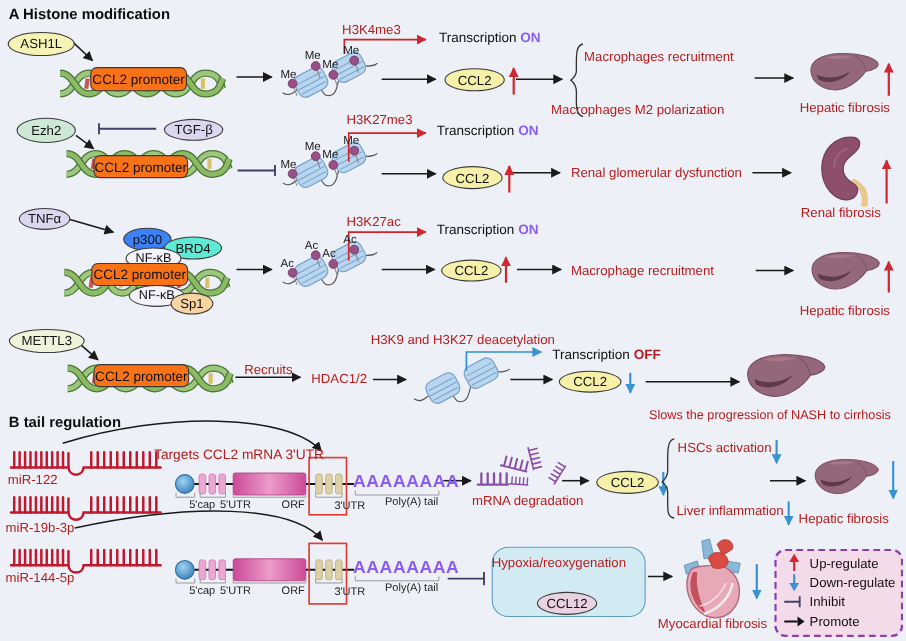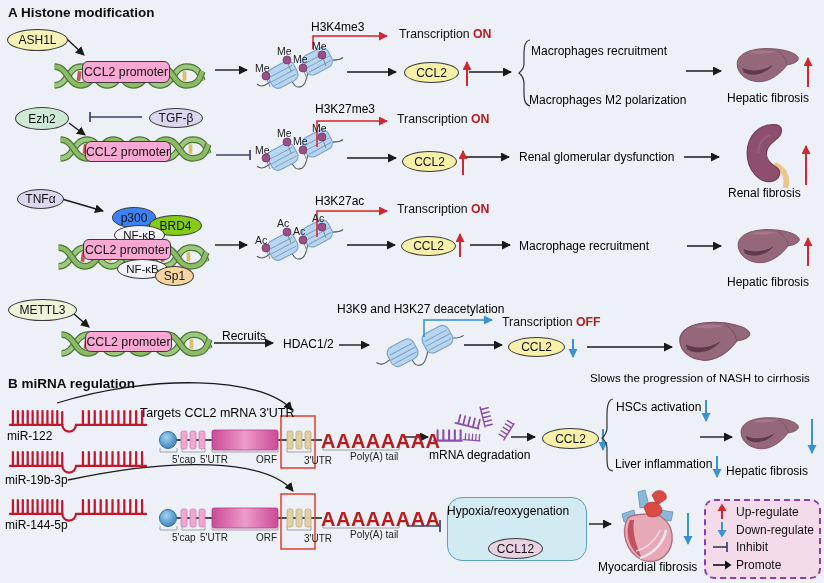--- a/index.html
+++ b/index.html
@@ -1,32 +1,32 @@
 <!DOCTYPE html>
 <html><head>
 <meta charset="utf-8">
 <style>
   html,body{margin:0;padding:0}
   .stage{position:relative;width:824px;height:583px;background:#edf0f7;
          font-family:Liberation Sans, sans-serif;overflow:hidden}
   .stage svg.overlay{position:absolute;left:0;top:0;z-index:1}
-  .lbl{position:absolute;font-size:12px;color:#000000;white-space:nowrap;line-height:1.15;z-index:2}
+  .lbl{position:absolute;font-size:12px;color:#b91c1c;white-space:nowrap;line-height:1.15;z-index:2}
   .sec{position:absolute;font-size:13.5px;font-weight:bold;color:#0d0d0d;white-space:nowrap;z-index:2}
   .ellipse{position:absolute;display:flex;align-items:center;justify-content:center;
            border:1.3px solid #3a3a3a;border-radius:50%;font-size:12px;color:#111;
            white-space:nowrap;z-index:3;box-sizing:border-box}
   .pbox{position:absolute;display:flex;align-items:center;justify-content:center;
-        border:1.3px solid #3a3a3a;border-radius:6px;background:#f9a8d4;font-size:12.3px;
+        border:1.3px solid #3a3a3a;border-radius:6px;background:#f97316;font-size:12.3px;
         color:#111;white-space:nowrap;z-index:3;box-sizing:border-box}
   .me{position:absolute;font-size:10.5px;color:#222;white-space:nowrap;z-index:2}
   .tr{position:absolute;font-size:12.3px;color:#111;white-space:nowrap;z-index:2}
-  .tr b.on{color:#b91c1c}
+  .tr b.on{color:#8b5cf6}
   .tr b.off{color:#b91c1c}
   .tiny{font-size:10px;color:#222}
-  .seq{position:absolute;font-size:20px;font-weight:600;letter-spacing:.5px;color:#b91c1c;z-index:2}
+  .seq{position:absolute;font-size:16px;font-weight:600;letter-spacing:.5px;color:#8b5cf6;z-index:2}
   .hypbox{position:absolute;left:447px;top:497px;width:140px;height:64px;background:#d2eaf2;
           border:1.6px solid #5d9dbd;border-radius:15px;z-index:2;box-sizing:border-box}
   .legend{position:absolute;left:704px;top:499px;width:117px;height:80px;background:#f3dbea;
           border:2px dashed #8b3fa8;border-radius:10px;z-index:2;box-sizing:border-box}
   .lrow{position:absolute;display:flex;align-items:center;gap:4px;font-size:12px;color:#111;z-index:3}
 </style>
 </head>
 <body>
 
 <div class="stage">
@@ -271,39 +271,39 @@
 <div class="ellipse" style="left:7px;top:29px;width:61px;height:22px;background:#f7f3b6">ASH1L</div>
 <div class="pbox" style="left:82px;top:61px;width:88px;height:22px">CCL2 promoter</div>
 <div class="me" style="left:255px;top:62px">Me</div>
 <div class="me" style="left:277px;top:45px">Me</div>
 <div class="me" style="left:293px;top:53px">Me</div>
 <div class="me" style="left:312px;top:40px">Me</div>
 <div class="lbl" style="left:311px;top:21px">H3K4me3</div>
 <div class="tr" style="left:399px;top:27px"><span>Transcription</span> <b class="on">ON</b></div>
 <div class="ellipse" style="left:404px;top:62px;width:55px;height:21px;background:#f6f0a8">CCL2</div>
 <div class="lbl" style="left:531px;top:45px">Macrophages recruitment</div>
-<div class="lbl" style="left:529px;top:94px">Macrophages M2 polarization</div>
+<div class="lbl" style="left:501px;top:94px">Macrophages M2 polarization</div>
 <div class="lbl" style="left:727px;top:92px">Hepatic fibrosis</div>
 
 <div class="ellipse" style="left:15px;top:107px;width:54px;height:23px;background:#cde9d6">Ezh2</div>
 <div class="ellipse" style="left:149px;top:108px;width:54px;height:20px;background:#dcd6ef">TGF-β</div>
 <div class="pbox" style="left:85px;top:141px;width:86px;height:21px">CCL2 promoter</div>
 <div class="me" style="left:255px;top:144px">Me</div>
 <div class="me" style="left:277px;top:127px">Me</div>
 <div class="me" style="left:293px;top:135px">Me</div>
 <div class="me" style="left:312px;top:122px">Me</div>
 <div class="lbl" style="left:315px;top:103px">H3K27me3</div>
 <div class="tr" style="left:397px;top:112px"><span>Transcription</span> <b class="on">ON</b></div>
 <div class="ellipse" style="left:402px;top:151px;width:55px;height:21px;background:#f6f0a8">CCL2</div>
 <div class="lbl" style="left:519px;top:151px">Renal glomerular dysfunction</div>
 <div class="lbl" style="left:728px;top:187px">Renal fibrosis</div>
 
 <div class="ellipse" style="left:17px;top:189px;width:47px;height:20px;background:#dcd6ef">TNFα</div>
 <div class="ellipse" style="left:112px;top:207px;width:44px;height:21px;background:#3b82f6">p300</div>
-<div class="ellipse" style="left:149px;top:215px;width:53px;height:21px;background:#84cc16">BRD4</div>
+<div class="ellipse" style="left:149px;top:215px;width:53px;height:21px;background:#5eead4">BRD4</div>
 <div class="ellipse" style="left:114px;top:225px;width:51px;height:20px;background:#f4f2fa;font-size:11.5px">NF-κB</div>
 <div class="pbox" style="left:83px;top:239px;width:88px;height:21px">CCL2 promoter</div>
 <div class="ellipse" style="left:117px;top:259px;width:51px;height:20px;background:#f4f2fa;font-size:11.5px">NF-κB</div>
 <div class="ellipse" style="left:155px;top:266px;width:39px;height:20px;background:#f6d5a0">Sp1</div>
 <div class="me" style="left:255px;top:234px">Ac</div>
 <div class="me" style="left:277px;top:217px">Ac</div>
 <div class="me" style="left:293px;top:225px">Ac</div>
 <div class="me" style="left:312px;top:212px">Ac</div>
 <div class="lbl" style="left:315px;top:195px">H3K27ac</div>
 <div class="tr" style="left:397px;top:202px"><span>Transcription</span> <b class="on">ON</b></div>
@@ -313,21 +313,21 @@
 
 <div class="ellipse" style="left:8px;top:299px;width:69px;height:22px;background:#eff3da">METTL3</div>
 <div class="pbox" style="left:85px;top:331px;width:87px;height:21px">CCL2 promoter</div>
 <div class="lbl" style="left:222px;top:330px">Recruits</div>
 <div class="lbl" style="left:283px;top:338px">HDAC1/2</div>
 <div class="lbl" style="left:337px;top:303px">H3K9 and H3K27 deacetylation</div>
 <div class="tr" style="left:502px;top:315px"><span>Transcription</span> <b class="off">OFF</b></div>
 <div class="ellipse" style="left:508px;top:337px;width:57px;height:20px;background:#f6f0a8">CCL2</div>
 <div class="lbl" style="left:590px;top:372px;font-size:11.5px">Slows the progression of NASH to cirrhosis</div>
 
-<div class="sec" style="left:8px;top:376px">B  miRNA regulation</div>
+<div class="sec" style="left:8px;top:376px">B  tail regulation</div>
 <div class="lbl" style="left:7px;top:430px">miR-122</div>
 <div class="lbl" style="left:5px;top:474px">miR-19b-3p</div>
 <div class="lbl" style="left:5px;top:519px">miR-144-5p</div>
 <div class="lbl" style="left:140px;top:406px;font-size:12.5px">Targets CCL2 mRNA 3'UTR</div>
 
 <div class="seq" style="left:321px;top:430px">AAAAAAAA</div>
 <div class="lbl tiny" style="left:172px;top:454px">5'cap</div>
 <div class="lbl tiny" style="left:200px;top:454px">5'UTR</div>
 <div class="lbl tiny" style="left:256px;top:454px">ORF</div>
 <div class="lbl tiny" style="left:304px;top:455px">3'UTR</div>

